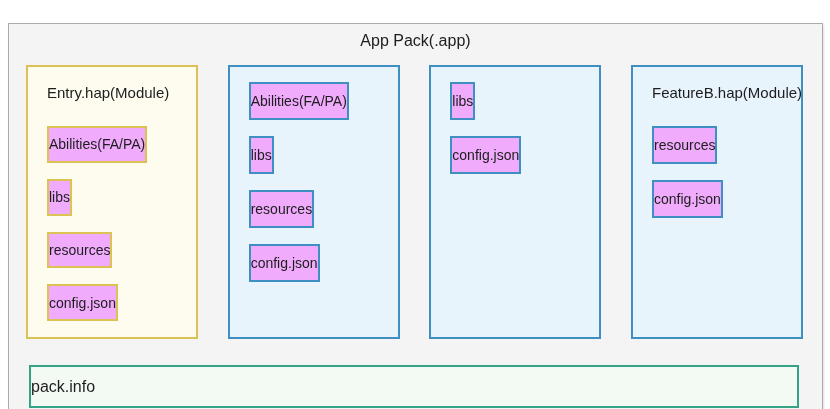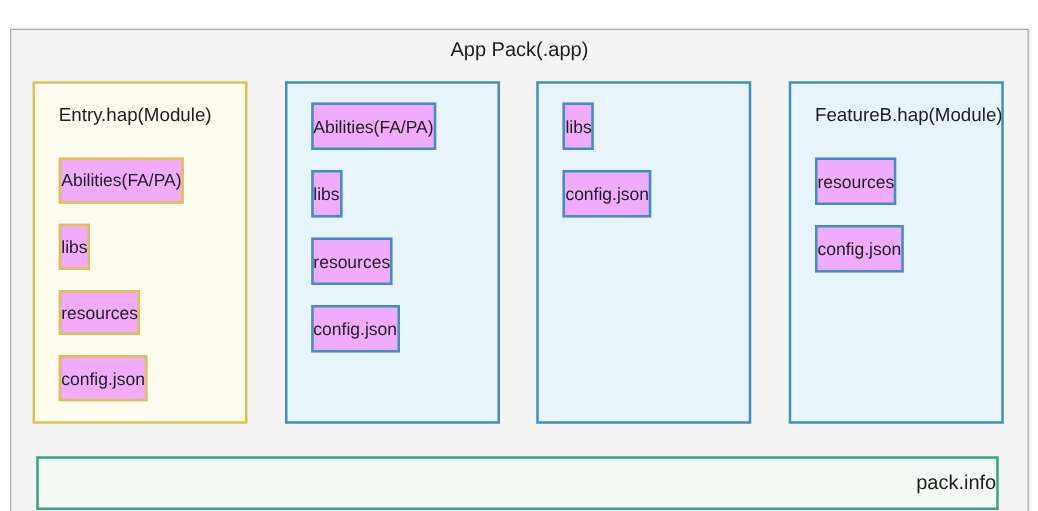--- a/index.html
+++ b/index.html
@@ -72,21 +72,21 @@
 
   .packinfo{
     position:absolute;
     left:20px; right:23px;
     top:341px;
     height:43px;
     background:var(--green-fill);
     border:2px solid var(--green-border);
     display:flex;
     align-items:center;
-    justify-content:flex-end;
+    justify-content:flex-start;
     font-size:16px;
   }
 </style>
 </head>
 <body>
 
 <div class="frame">
   <div class="app-title">App Pack(.app)</div>
 
   <div class="modules">

